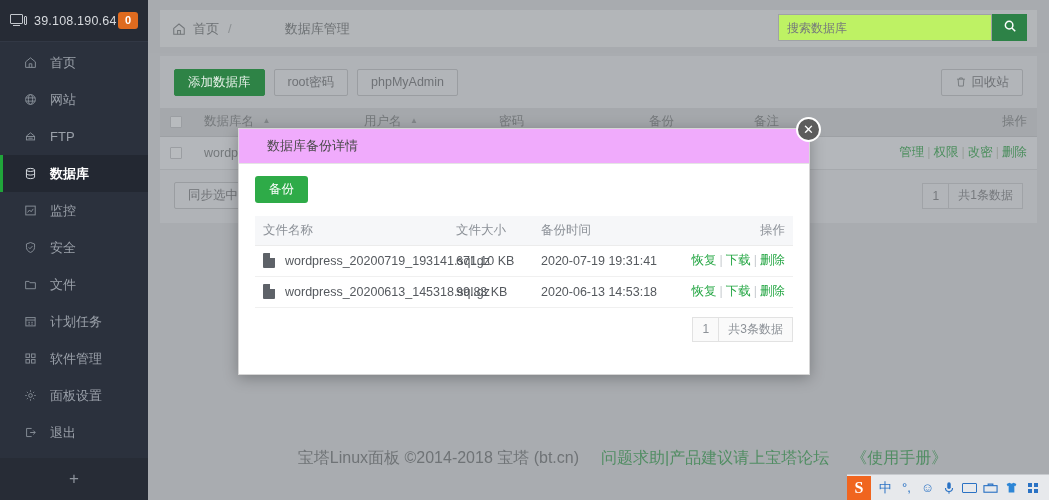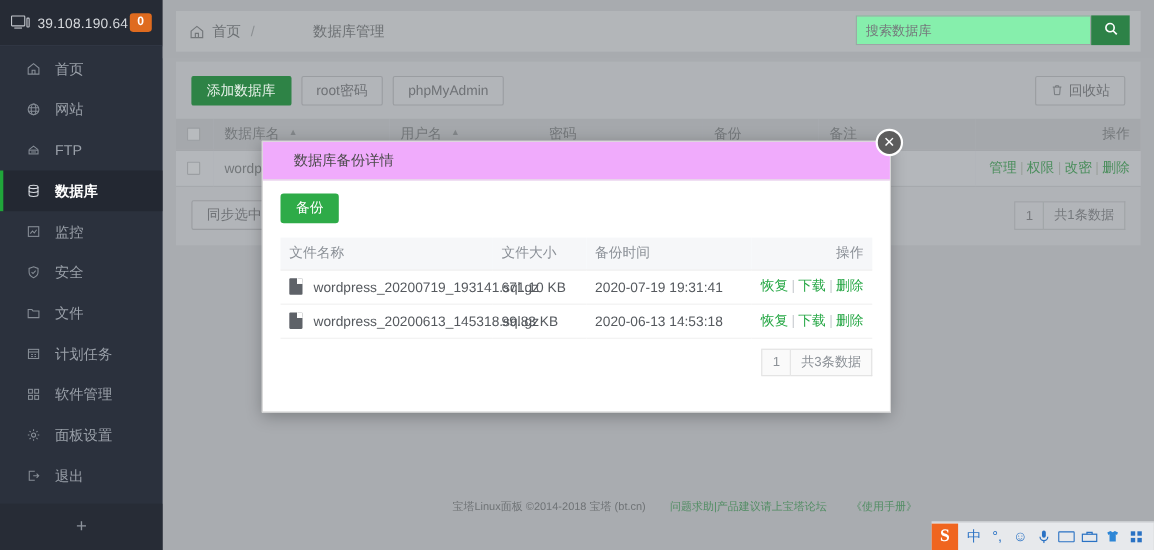--- a/index.html
+++ b/index.html
@@ -77,21 +77,21 @@
   .crumb { display: flex; align-items: center; font-size: 13px; color: #6d7174; }
   .crumb .home-icon { margin-right: 7px; display: inline-flex; color: #73777a; }
   .crumb .sep { margin: 0 9px; color: #8c9093; }
   .crumb .cur { color: #6d7174; margin-left: 44px; }
   .search-wrap {
     position: absolute; right: 22px; top: 14px;
     display: flex; height: 27px;
   }
   .search-input {
     width: 214px; height: 27px; border: 1px solid #9fa2a6;
-    background: #86efac; color: #6f7376; font-size: 12px;
+    background: #bef264; color: #6f7376; font-size: 12px;
     padding: 0 8px; outline: none;
   }
   .search-input::placeholder { color: #75797c; }
   .search-btn {
     width: 35px; height: 27px; background: #2d8247; border: none;
     display: flex; align-items: center; justify-content: center; cursor: pointer;
   }
 
   .panel {
     position: absolute; left: 12px; right: 12px; top: 56px; height: 167px;
@@ -138,22 +138,22 @@
   .pg {
     height: 26px; min-width: 27px; padding: 0 9px;
     border: 1px solid #a0a3a7; background: #b2b5b9; color: #76797d;
     font-size: 12px; display: flex; align-items: center; justify-content: center;
     cursor: pointer;
   }
   .pg + .pg { border-left: none; }
 
   .footer {
     position: absolute; left: 0; right: 0; bottom: 26px; height: 26px;
-    display: flex; align-items: center; justify-content: center;
-    font-size: 10px; color: #6f7376; margin-left: 48px;
+    display: flex; justify-content: center;
+    font-size: 16px; color: #6f7376; margin-left: 48px;
   }
   .footer .lnk { color: #518d63; margin-left: 22px; text-decoration: none; }
 
   
   .modal {
     position: absolute; left: 238px; top: 128px; width: 572px; height: 247px;
     background: #ffffff; border: 1px solid #d6d6d6;
     box-shadow: 0 3px 14px rgba(0,0,0,.28);
   }
   .modal-head {

